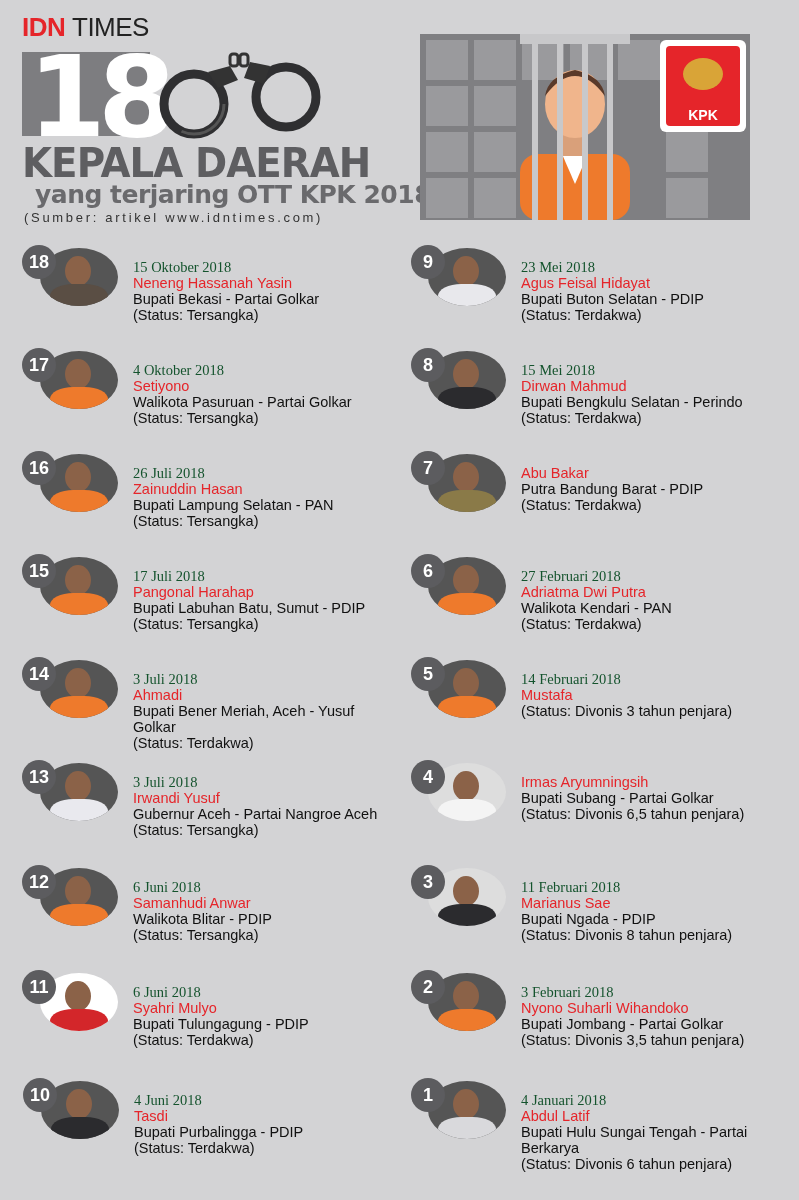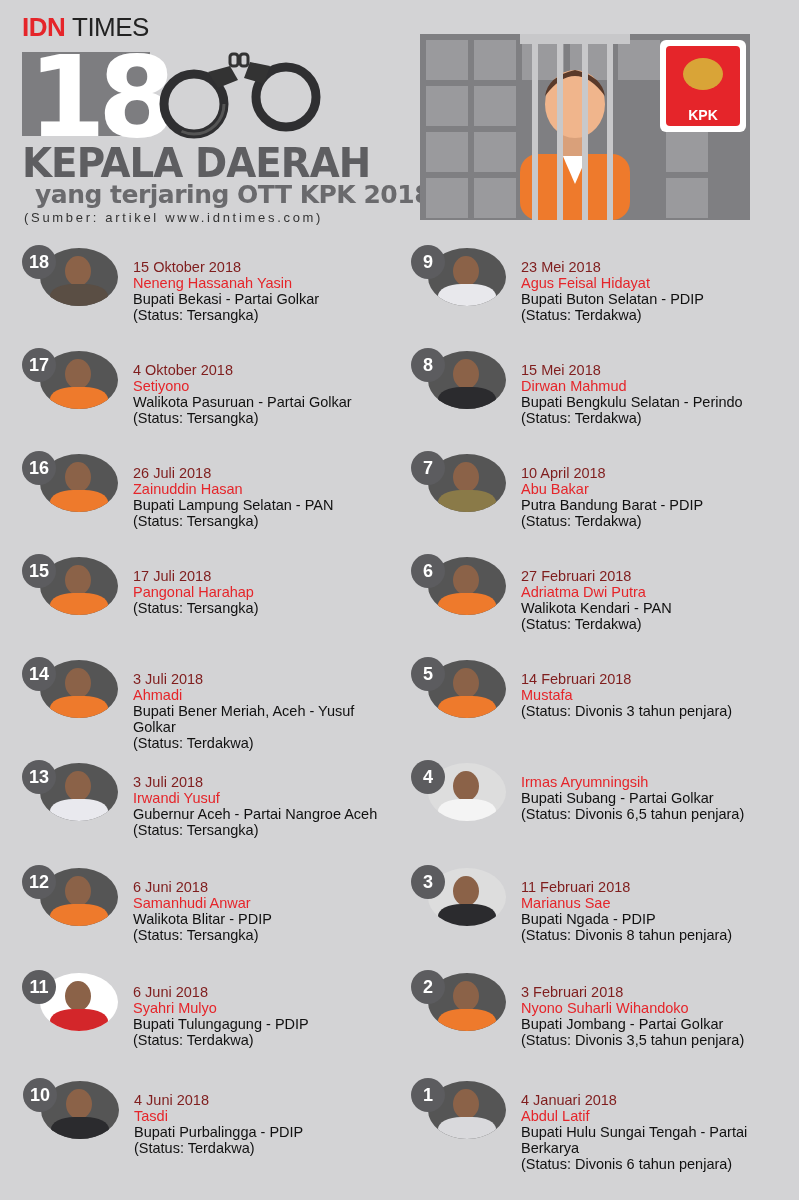--- a/index.html
+++ b/index.html
@@ -17,21 +17,21 @@
   .source { position: absolute; left: 24px; top: 210px; font-size: 13px; color: #333; letter-spacing: 2.7px; }
   .prison { position: absolute; left: 420px; top: 34px; }
 
   .entries { position: absolute; left: 0; top: 243px; width: 799px; }
   .entry { position: absolute; width: 390px; height: 100px; }
   .photo-circle { position: absolute; left: 40px; top: 5px; width: 78px; height: 58px; border-radius: 50%; overflow: hidden; background: #555; }
   .photo-circle .face { position: absolute; left: 25px; top: 8px; width: 26px; height: 30px; border-radius: 50%; background: #8b6248; }
   .photo-circle .body { position: absolute; left: 10px; top: 36px; width: 58px; height: 30px; border-radius: 40% 40% 0 0; }
   .badge { position: absolute; left: 22px; top: 2px; width: 34px; height: 34px; border-radius: 50%; background: #5c5c5f; color: #fff; font-size: 18px; font-weight: bold; display: flex; align-items: center; justify-content: center; z-index: 2; }
   .text { position: absolute; left: 133px; top: 16px; width: 260px; font-size: 14.5px; line-height: 16px; color: #111; }
-  .text .date { color: #7f1d1d; }
+  .text .date { color: #14532d; font-family: Liberation Serif, serif; }
   .text .name { color: #e5252a; }
   .right .text { left: 521px; }
   .right .photo-circle { left: 428px; }
   .right .badge { left: 411px; }
 </style>
 </head>
 <body>
 
 <div class="header">
   <div class="logo">
@@ -135,20 +135,21 @@
   </div>
   <div class="entry left" style="left:0;top:309px">
     <div class="photo-circle">
         <div class="face"></div>
         <div class="body" style="background:#ee7a2c"></div>
       </div>
     <div class="badge">15</div>
     <div class="text">
       <div class="date">17 Juli 2018</div>
       <div class="name">Pangonal Harahap</div>
+      <div>Bupati Labuhan Batu, Sumut - PDIP</div>
       <div>(Status: Tersangka)</div>
     </div>
   </div>
   <div class="entry left" style="left:0;top:412px">
     <div class="photo-circle">
         <div class="face"></div>
         <div class="body" style="background:#ee7a2c"></div>
       </div>
     <div class="badge">14</div>
     <div class="text">
@@ -237,21 +238,20 @@
       <div>(Status: Terdakwa)</div>
     </div>
   </div>
   <div class="entry right" style="left:0;top:206px">
     <div class="photo-circle">
         <div class="face"></div>
         <div class="body" style="background:#8a7a48"></div>
       </div>
     <div class="badge">7</div>
     <div class="text">
-      <div class="date">10 April 2018</div>
       <div class="name">Abu Bakar</div>
       <div>Putra Bandung Barat - PDIP</div>
       <div>(Status: Terdakwa)</div>
     </div>
   </div>
   <div class="entry right" style="left:0;top:309px">
     <div class="photo-circle">
         <div class="face"></div>
         <div class="body" style="background:#ee7a2c"></div>
       </div>

